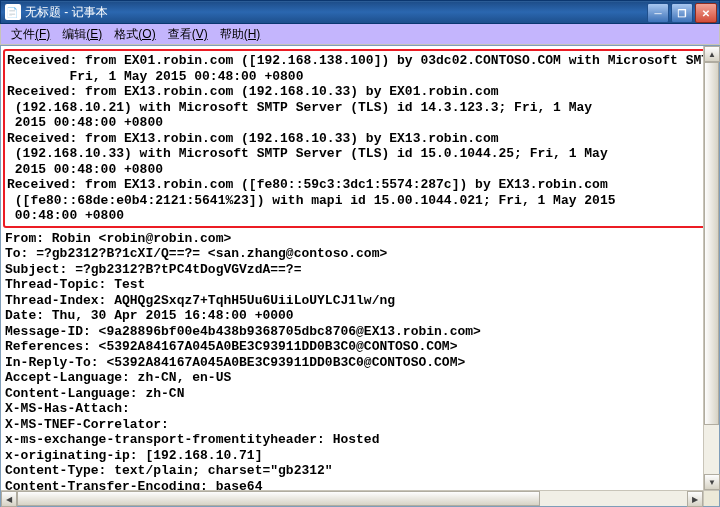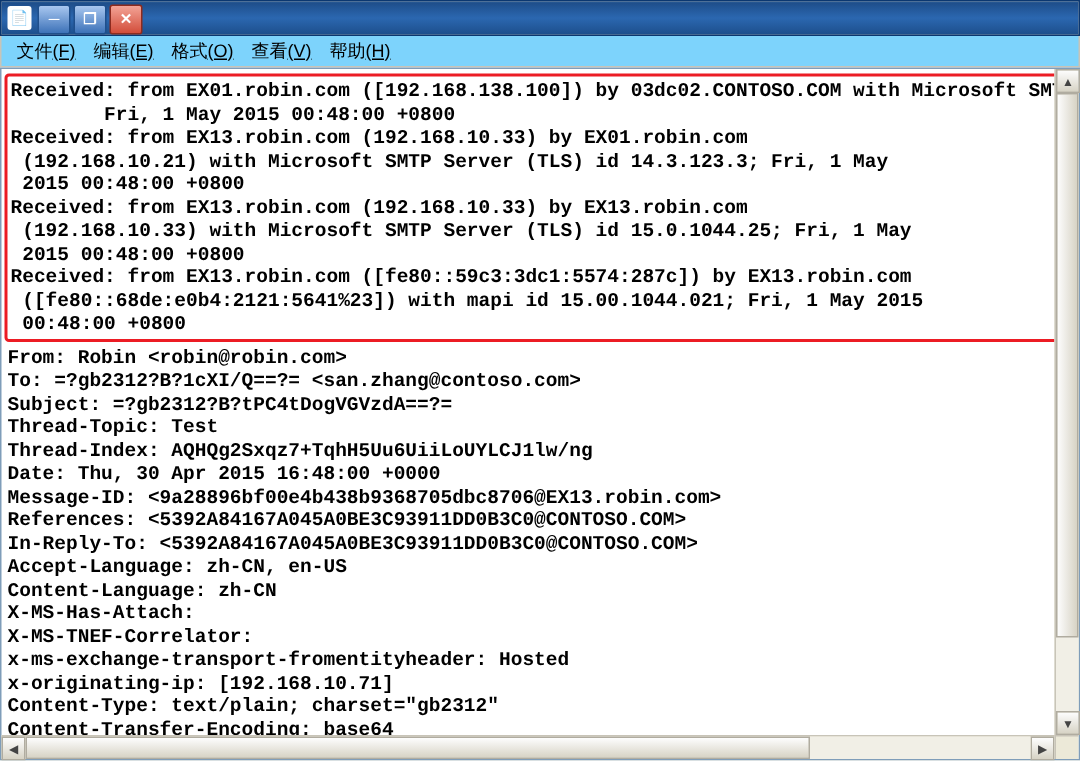--- a/index.html
+++ b/index.html
@@ -41,21 +41,21 @@
       display: flex; align-items: center; justify-content: center;
       cursor: default;
     }
     .titlebar .win-btn.close {
       background: linear-gradient(to bottom,#f3a396,#d24d3a);
       border-color: #8c2b1f;
     }
     
     .menubar {
       height: 21px;
-      background: #7dd3fc;
+      background: #c4b5fd;
       display: flex;
       align-items: center;
       padding-left: 4px;
       border-left: 1px solid #c8c4b8;
       border-right: 1px solid #c8c4b8;
       border-bottom: 1px solid #c8c4b8;
       font-size: 12px;
     }
     .menubar .menu-item {
       padding: 2px 6px;
@@ -127,20 +127,21 @@
       position:absolute; right:0; bottom:0; width:16px; height:16px;
       background:#ece9d8;
       border-left:1px solid #c8c4b8; border-top:1px solid #c8c4b8;
     }
   </style>
 </head>
 <body>
 
 <div class="titlebar">
   <div class="app-icon">📄</div>
+  <div class="title">无标题 - 记事本</div>
   <div class="win-controls">
     <div class="win-btn">─</div>
     <div class="win-btn">❐</div>
     <div class="win-btn close">✕</div>
   </div>
 </div>
 
 <div class="menubar">
   <div class="menu-item"><span>文件</span><span class="mnemonic">(F)</span></div>
   <div class="menu-item"><span>编辑</span><span class="mnemonic">(E)</span></div>

